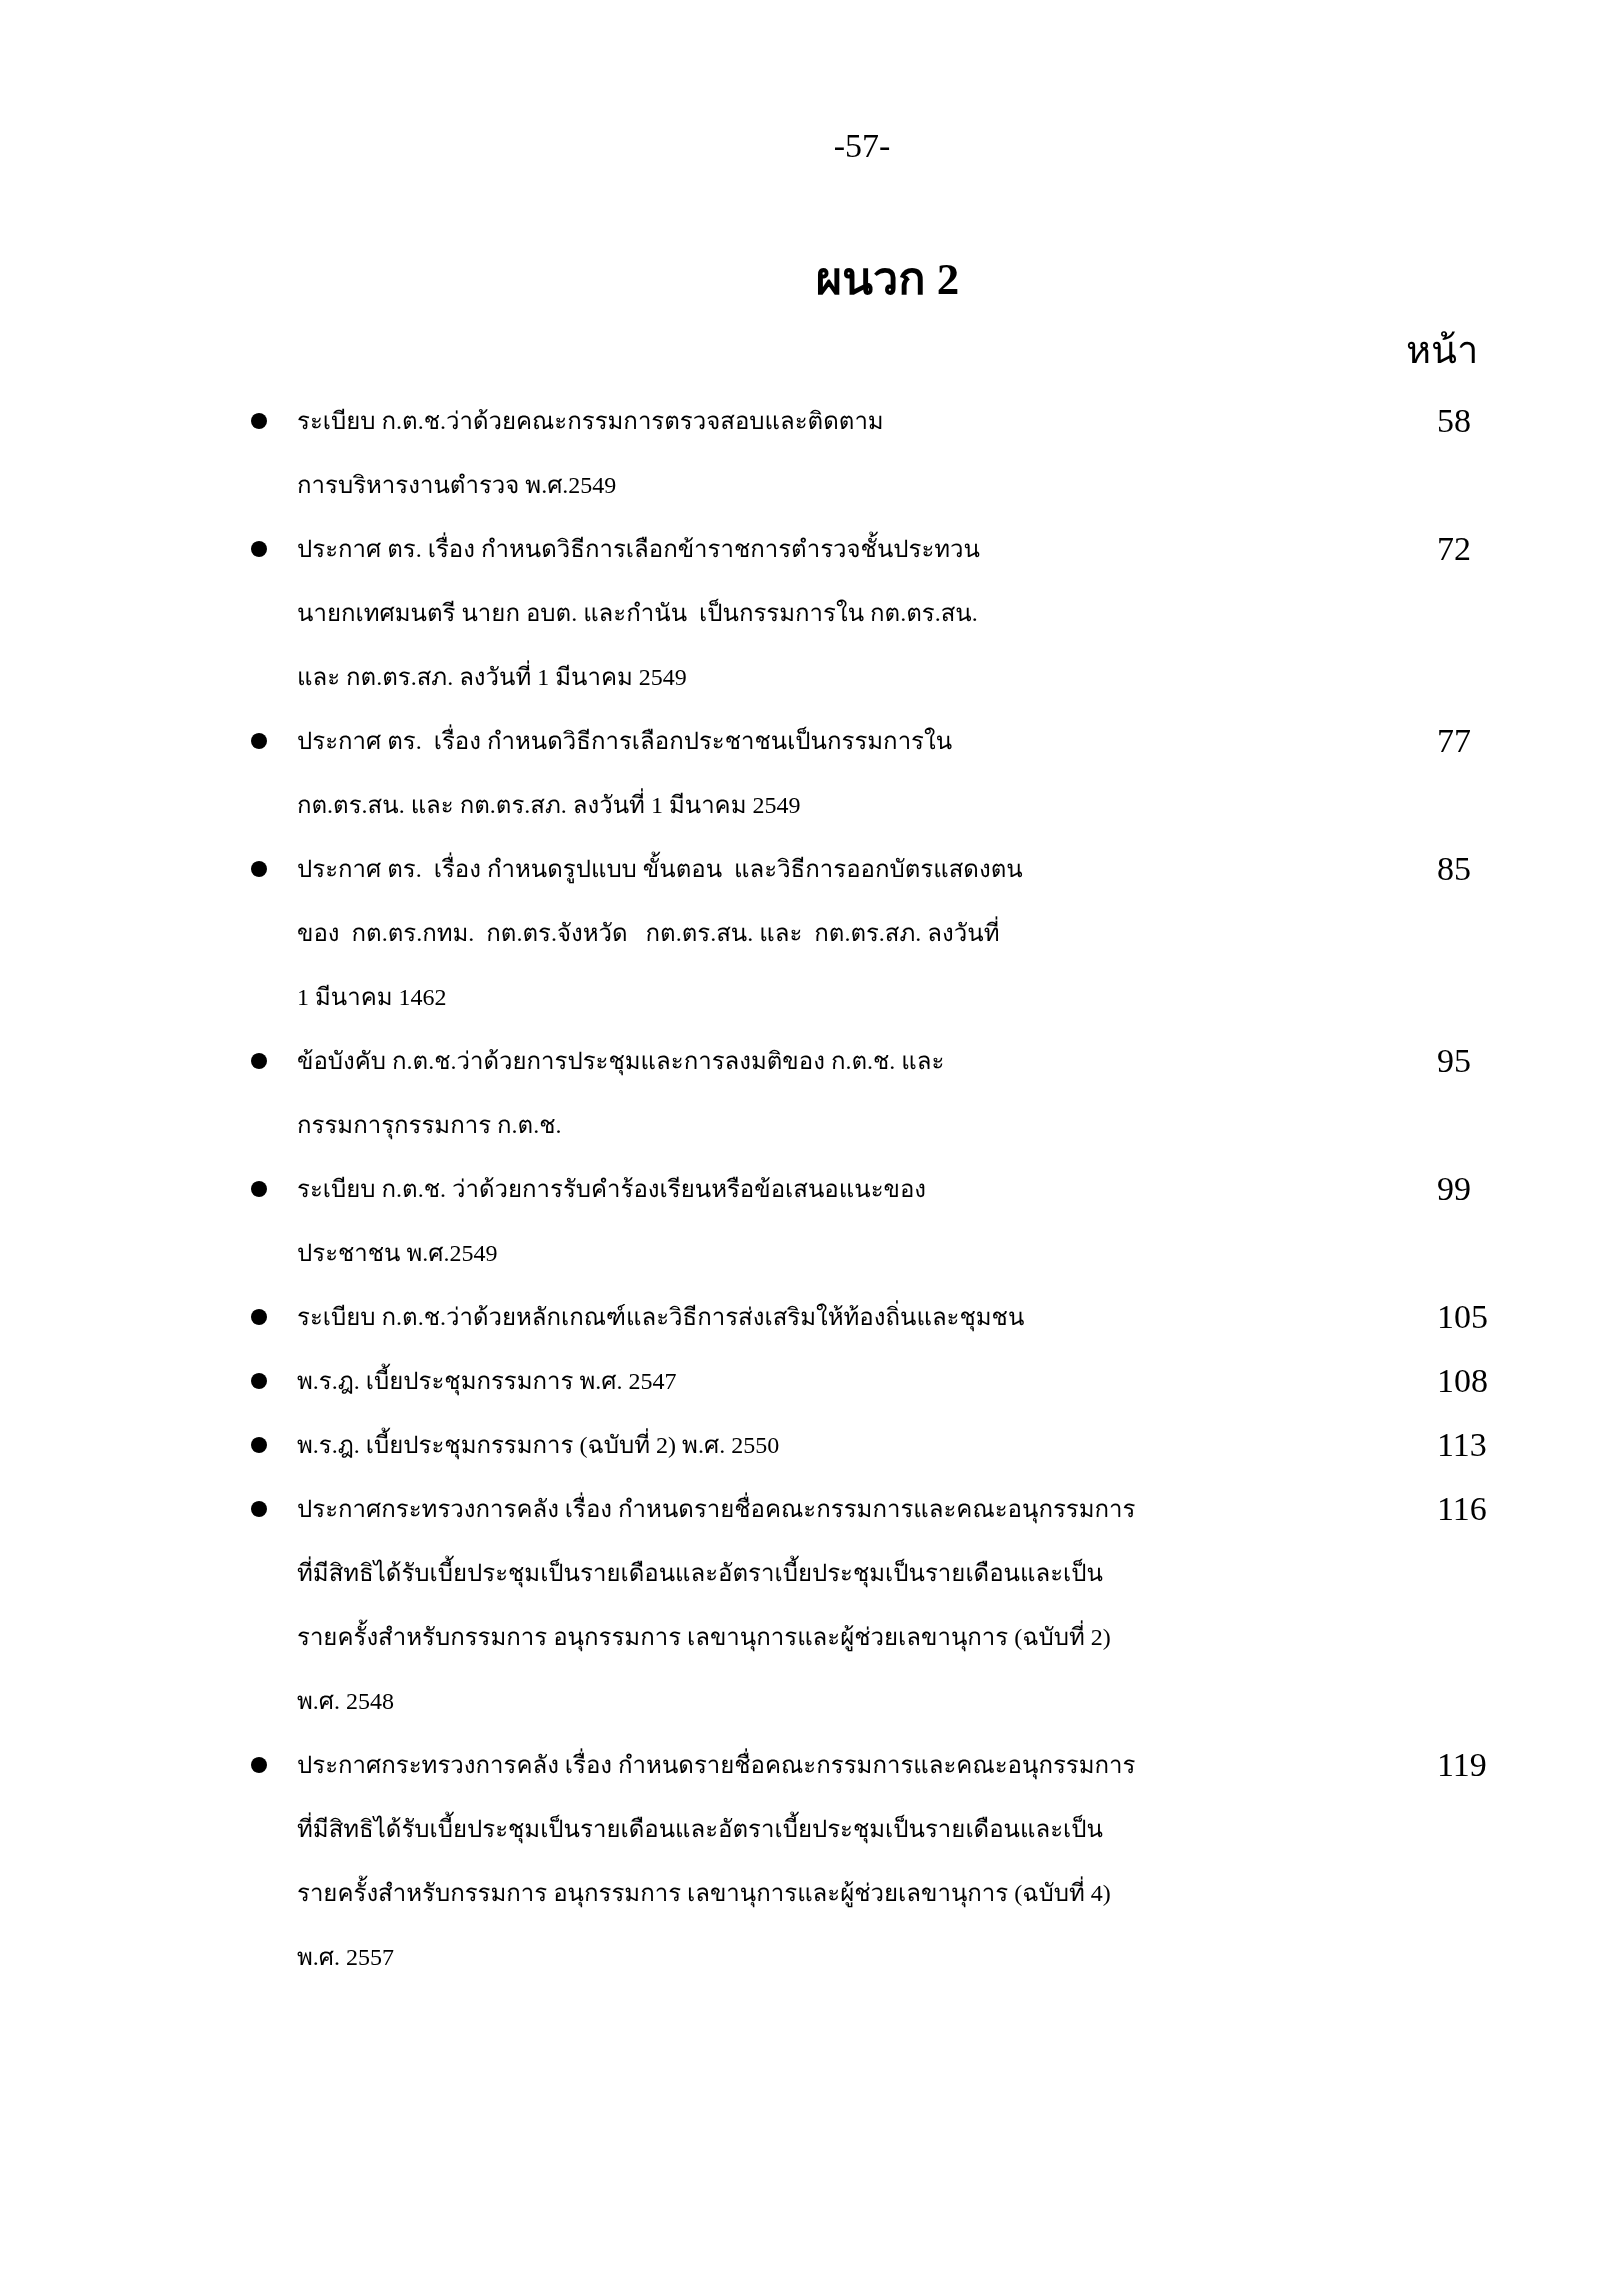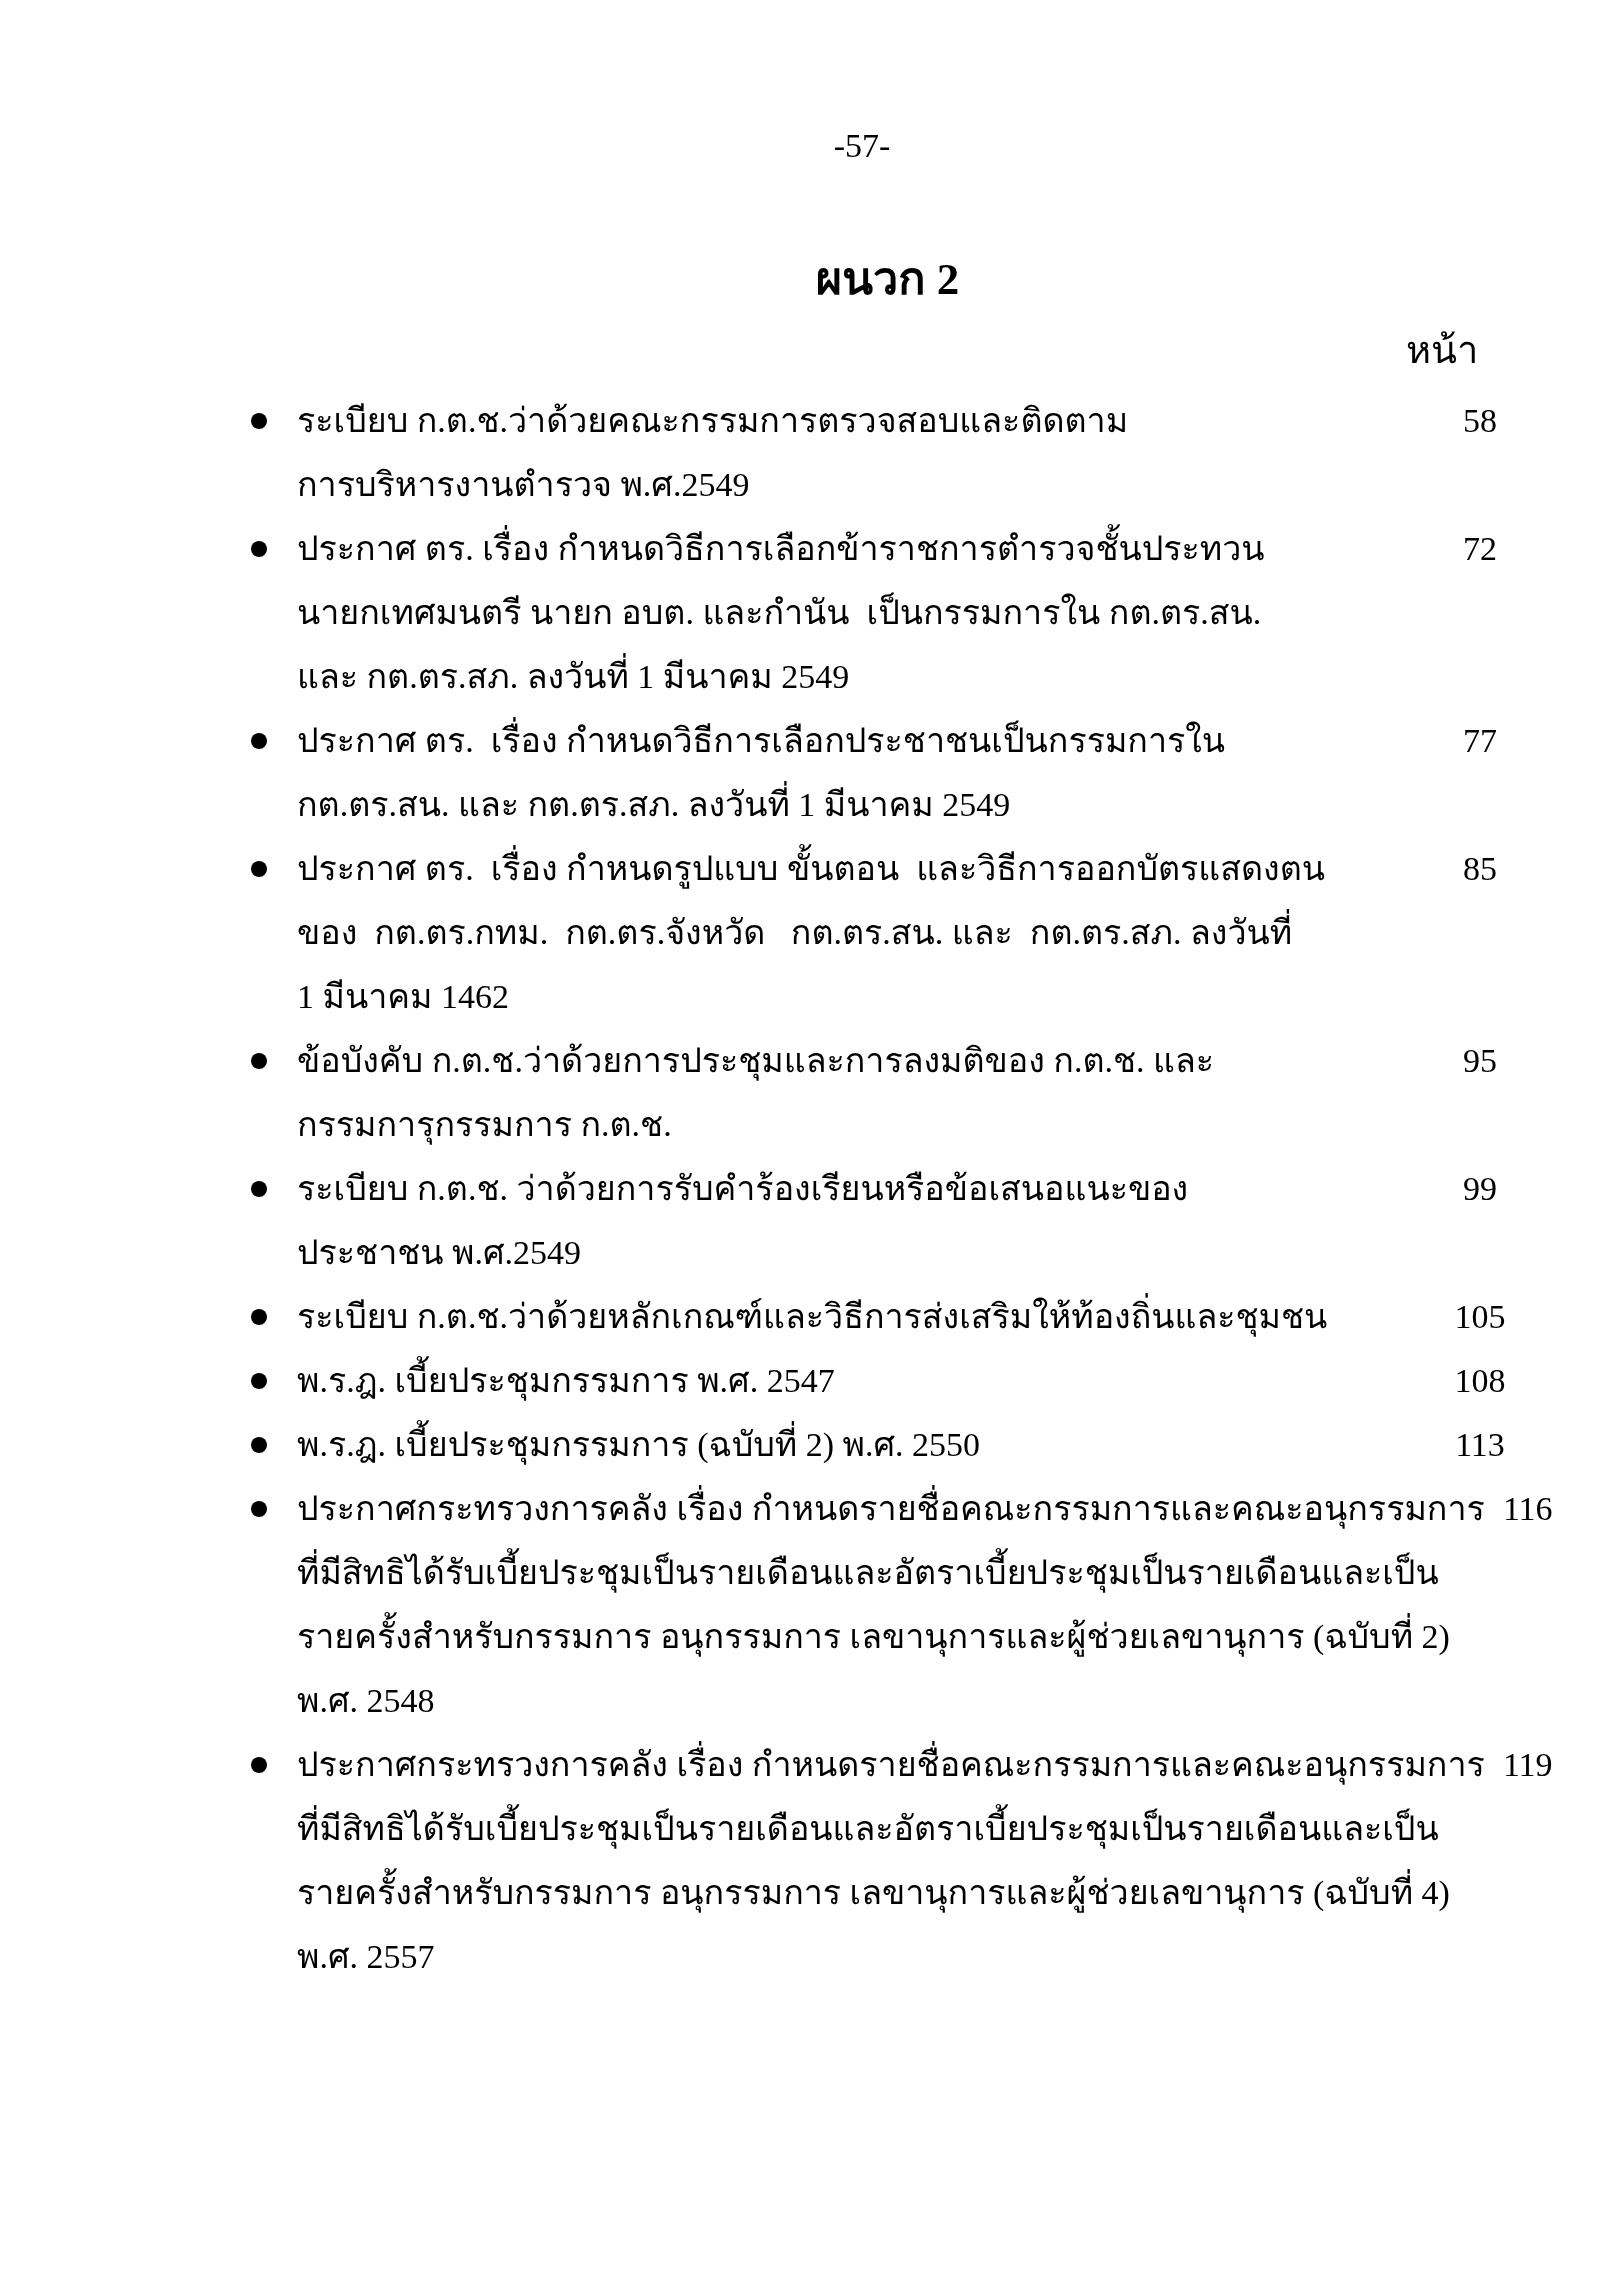--- a/index.html
+++ b/index.html
@@ -69,32 +69,32 @@
     position: absolute;
     left: 0;
     top: 24px;
     width: 16px;
     height: 16px;
     border-radius: 50%;
     background: #000000;
   }
   .text-col {
     flex: 1 1 auto;
-    font-size: 34px;
+    font-size: 24px;
     line-height: 64px;
   }
   .text-col .line {
     white-space: pre;
   }
   .page-col {
     flex: 0 0 86px;
     width: 86px;
     font-size: 34px;
     line-height: 64px;
-    text-align: center;
+    text-align: left;
   }
 </style>
 </head>
 <body>
 
 <div class="page">
   <div class="page-num-header">-57-</div>
 
   <h1 class="doc-title">ผนวก 2</h1>
 

